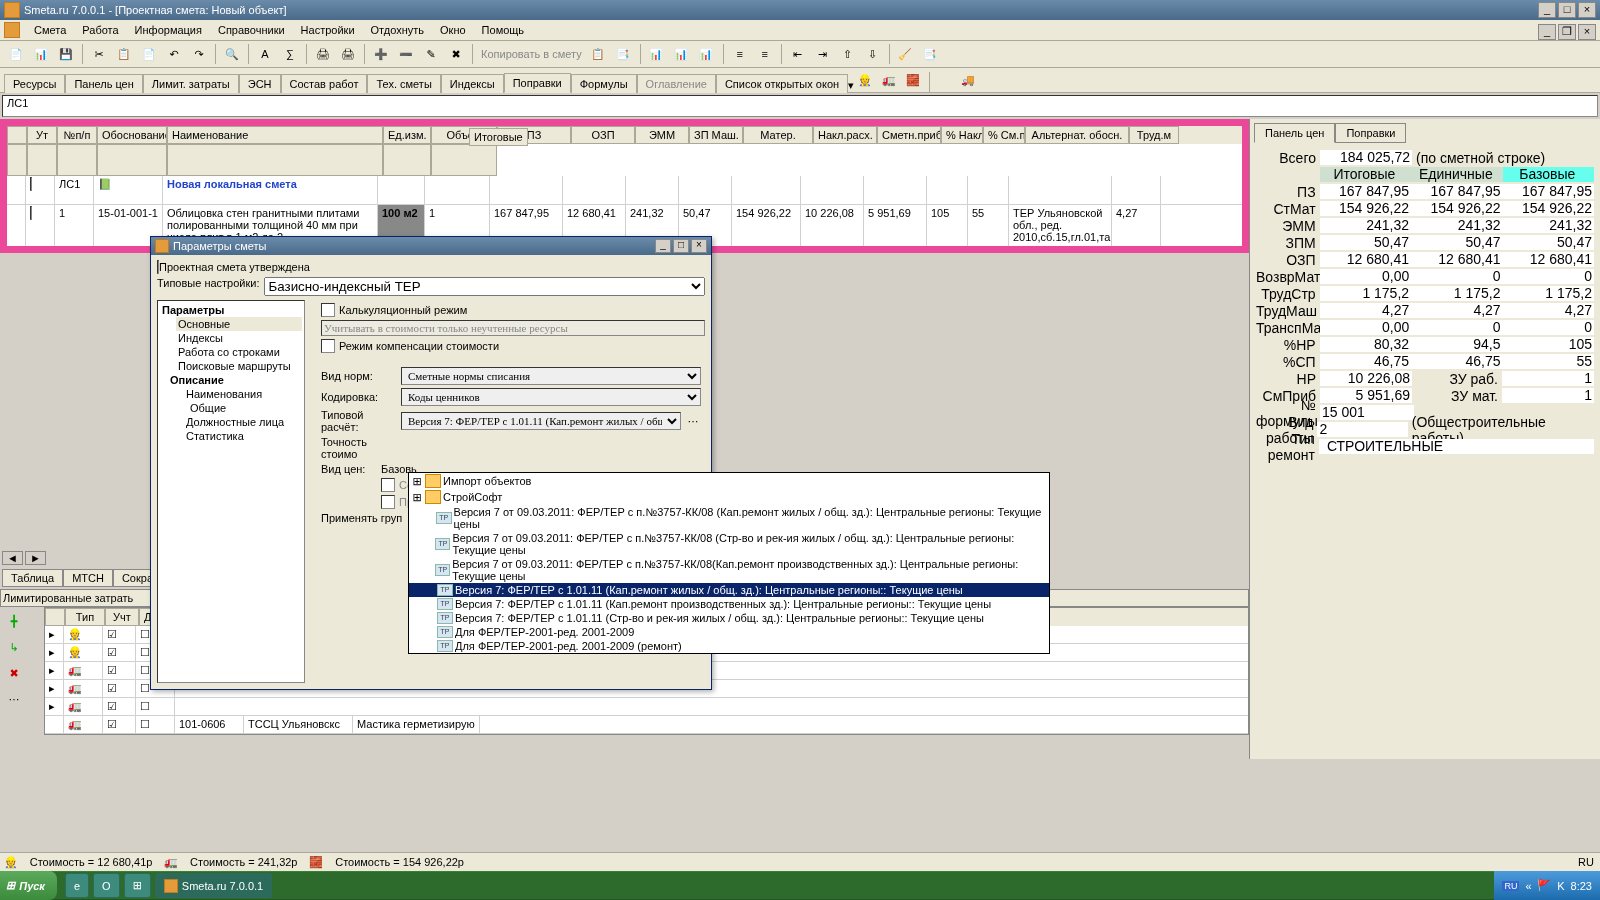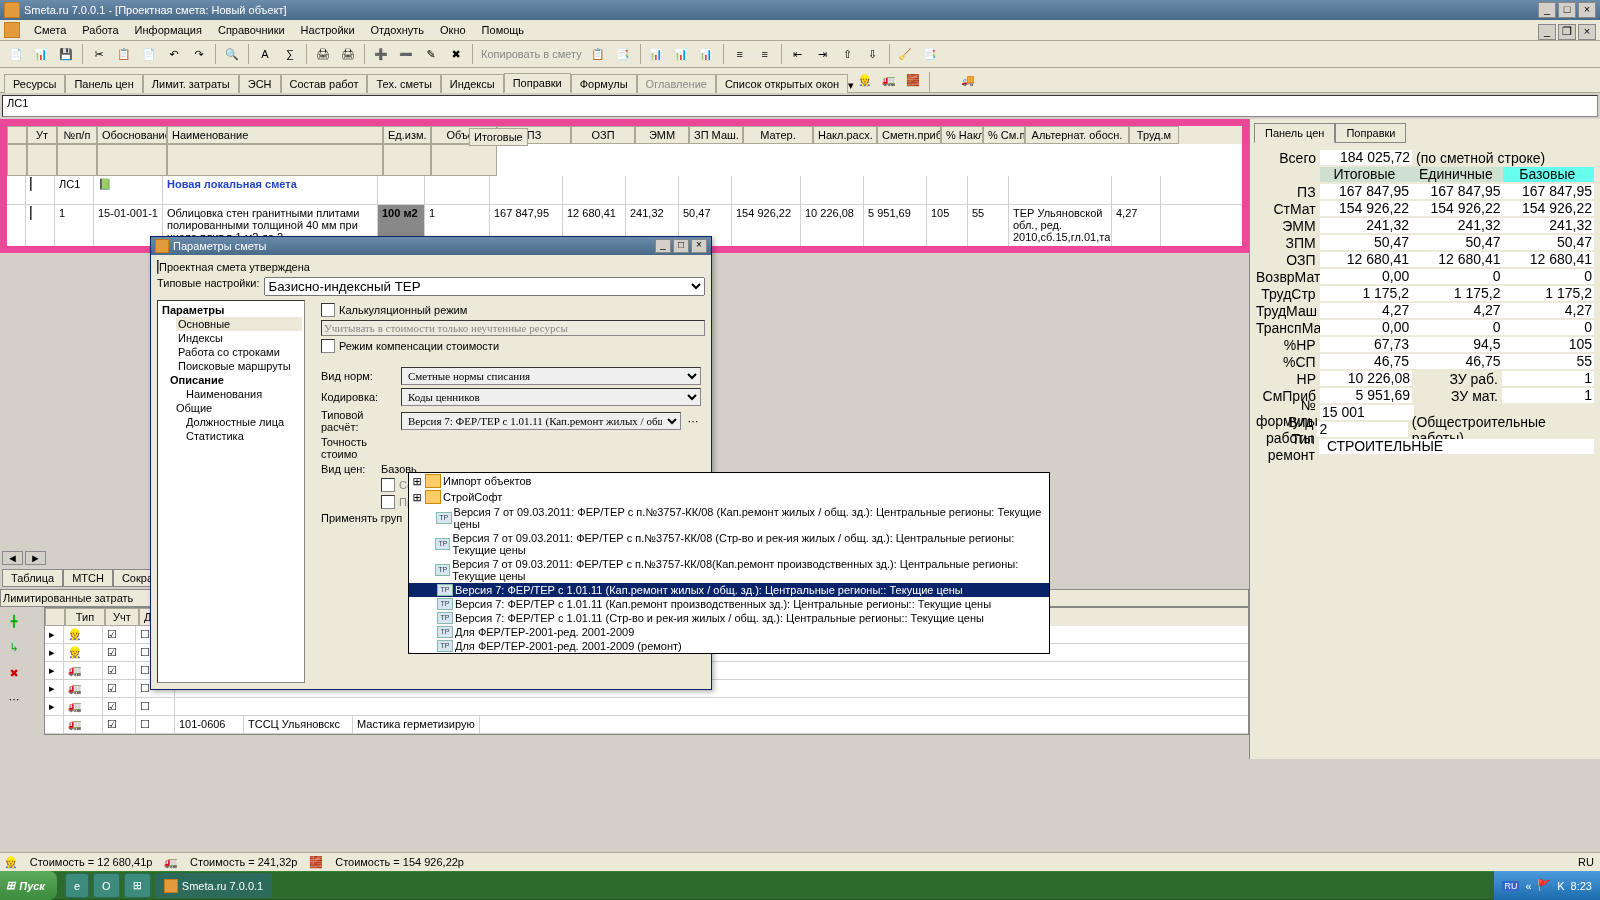--- a/index.html
+++ b/index.html
@@ -375,21 +375,21 @@
             <div class="rval" style="width:90px">4,27</div>
           </div>
           <div class="rrow">
             <div class="rlbl">ТранспМат</div>
             <div class="rval" style="width:90px">0,00</div>
             <div class="rval" style="width:90px">0</div>
             <div class="rval" style="width:90px">0</div>
           </div>
           <div class="rrow">
             <div class="rlbl">%НР</div>
-            <div class="rval" style="width:90px">67,73</div>
+            <div class="rval" style="width:90px">80,32</div>
             <div class="rval" style="width:90px">94,5</div>
             <div class="rval" style="width:90px">105</div>
           </div>
           <div class="rrow">
             <div class="rlbl">%СП</div>
             <div class="rval" style="width:90px">46,75</div>
             <div class="rval" style="width:90px">46,75</div>
             <div class="rval" style="width:90px">55</div>
           </div>
           <div class="rrow">
@@ -443,21 +443,21 @@
         <div class="node bold">Параметры</div>
         <div id="dtree1">
             <div class="node" style="margin-left: 16px; background: rgb(236, 233, 216);">Основные</div>
             <div class="node" style="margin-left: 16px;">Индексы</div>
             <div class="node" style="margin-left: 16px;">Работа со строками</div>
             <div class="node" style="margin-left: 16px;">Поисковые маршруты</div>
           </div>
         <div class="node bold" style="margin-left:8px">Описание</div>
         <div id="dtree2">
             <div class="node" style="margin-left: 24px;">Наименования</div>
-            <div class="node" style="margin-left: 14px;">Общие</div>
+            <div class="node" style="margin-left: 28px;">Общие</div>
             <div class="node" style="margin-left: 24px;">Должностные лица</div>
             <div class="node" style="margin-left: 24px;">Статистика</div>
           </div>
       </div>
       <div class="dform">
         <div class="frow">
             <label>
               <span class="chk"></span>
               <span>Калькуляционный режим</span>
             </label>

